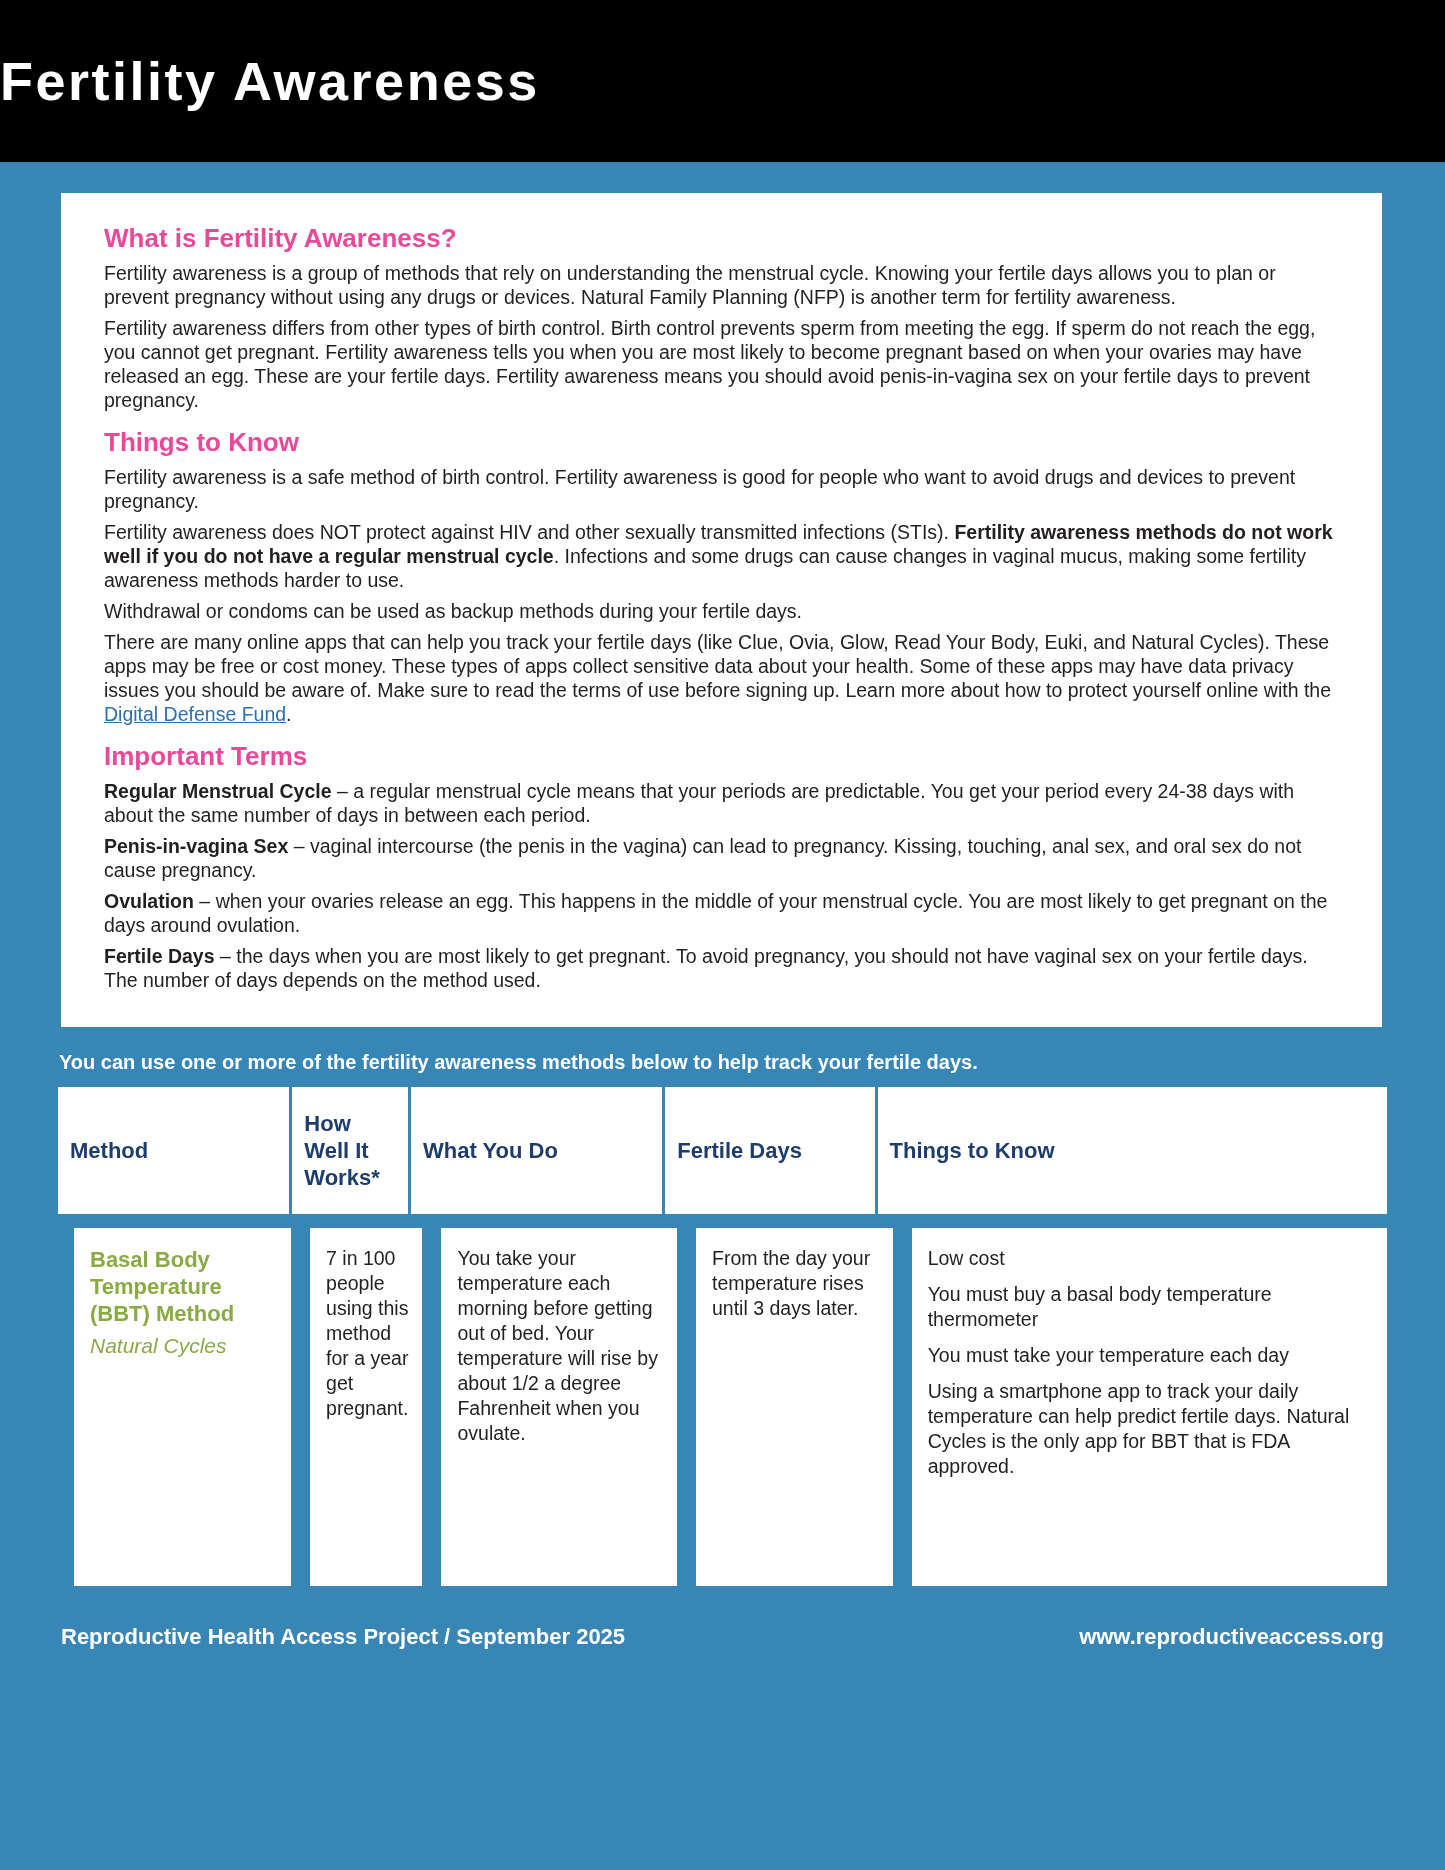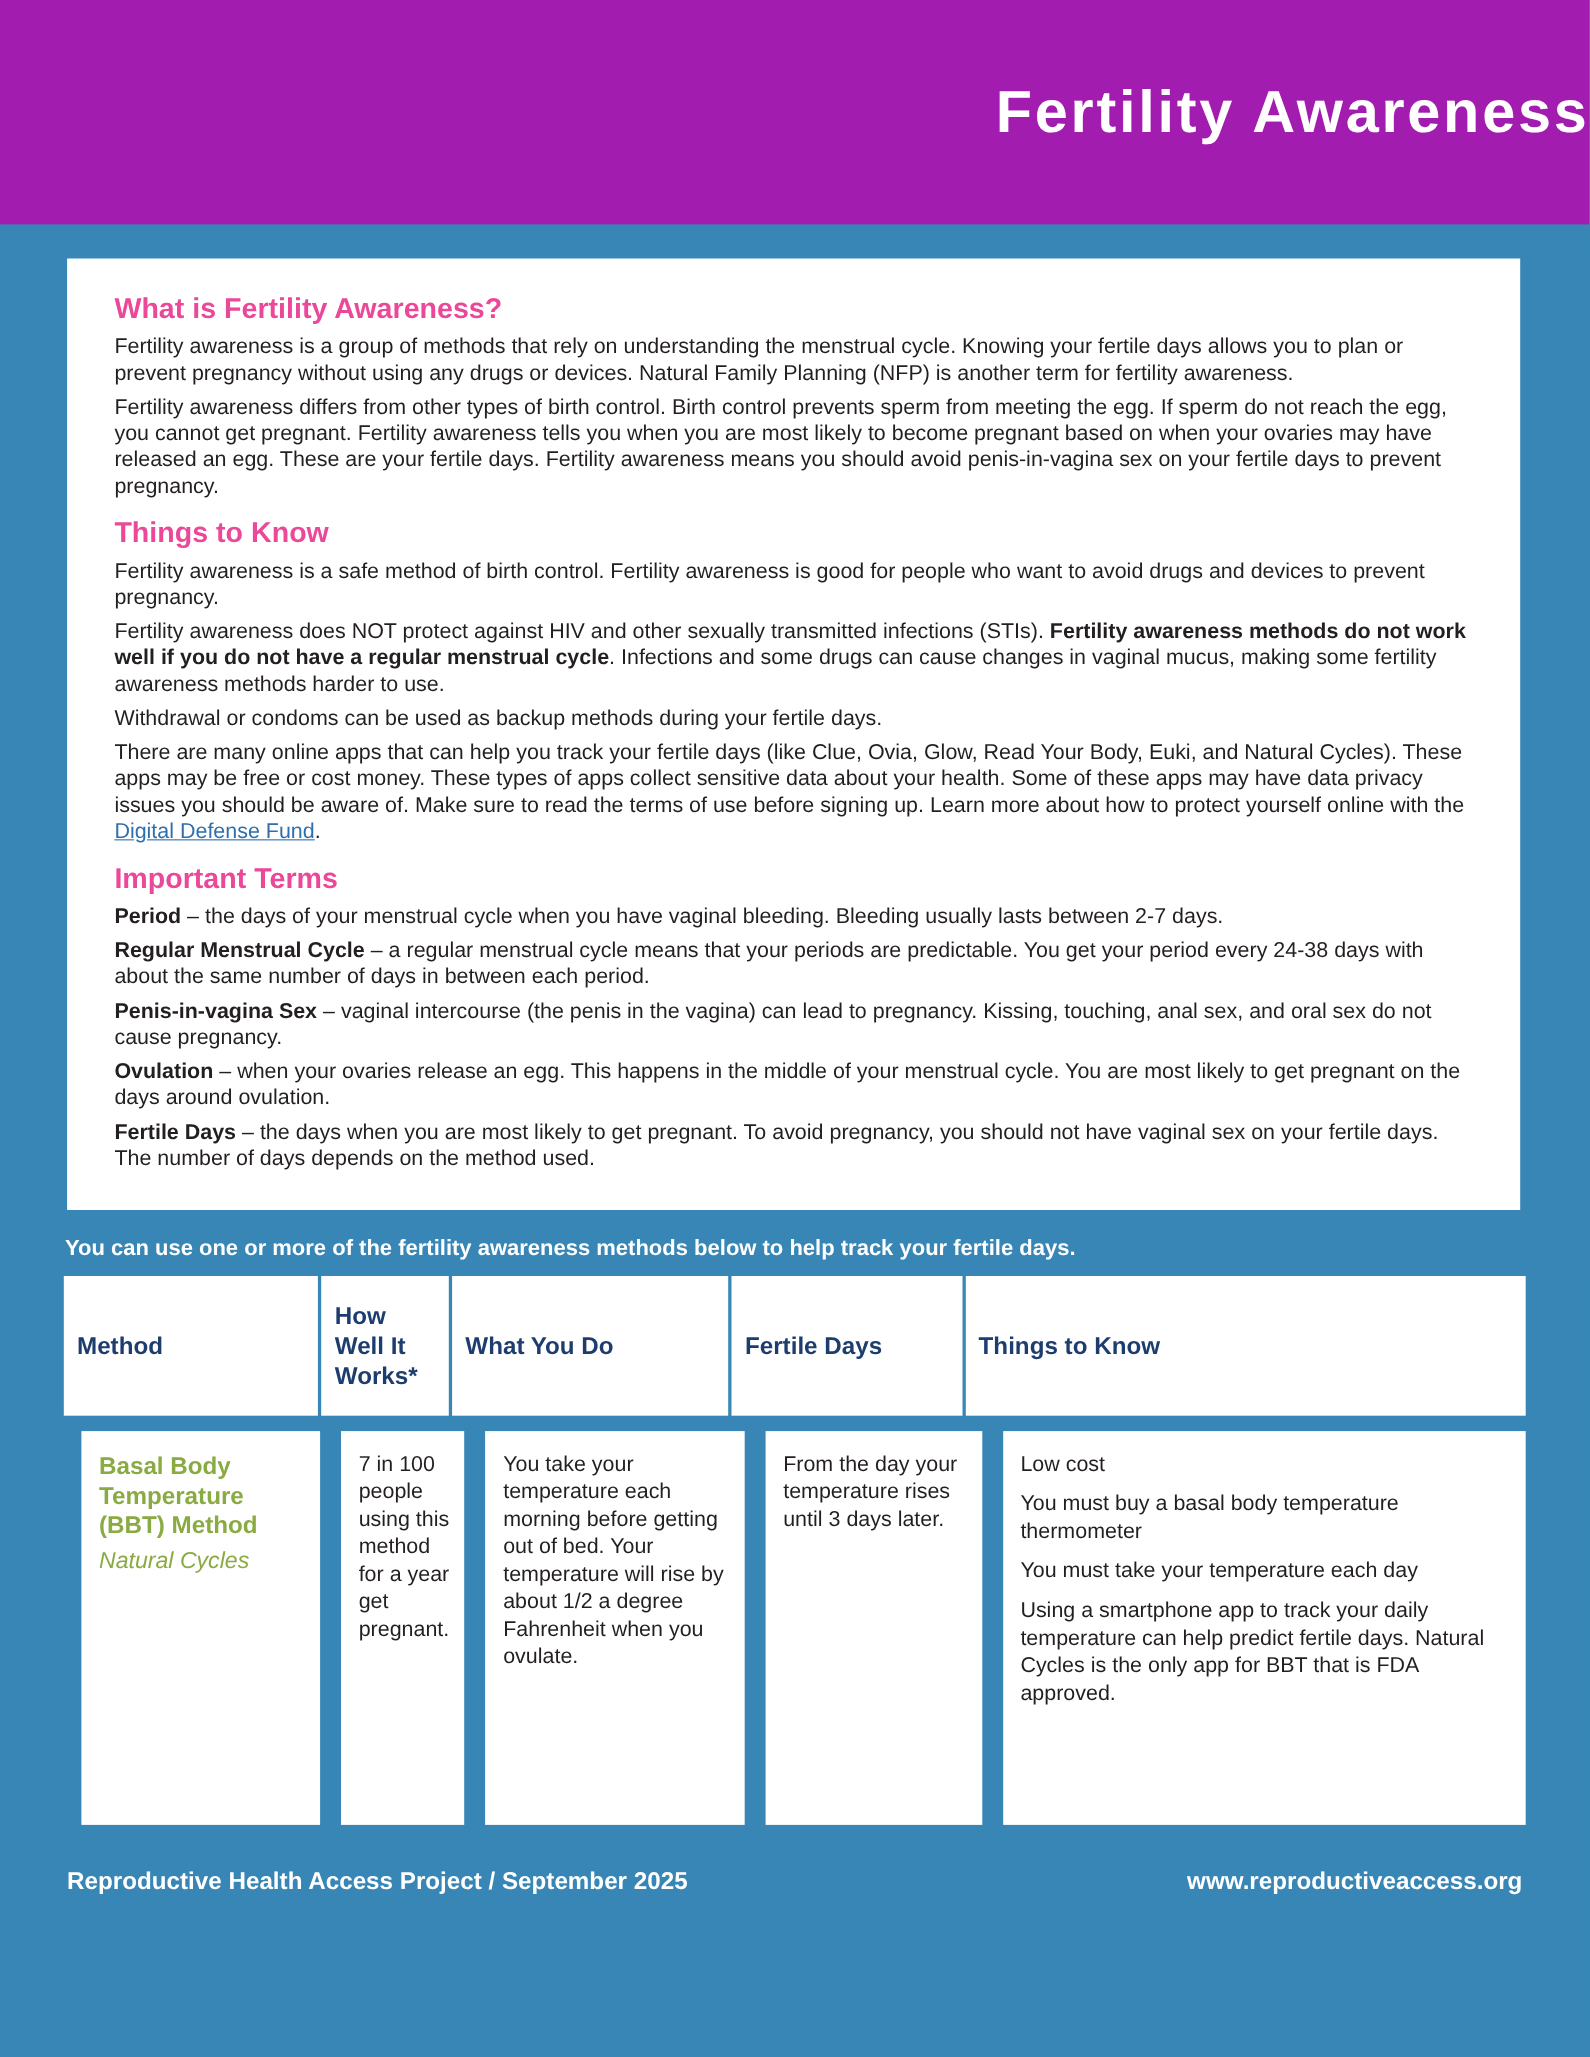--- a/index.html
+++ b/index.html
@@ -5,25 +5,25 @@
   html, body { margin: 0; padding: 0; }
   body {
     width: 1445px;
     height: 1870px;
     background: #3786b6;
     font-family: "Liberation Sans", "DejaVu Sans", sans-serif;
     overflow: hidden;
   }
   
   .banner {
-    height: 204px;
-    background: #a21caf;
+    height: 162px;
+    background: #000000;
     display: flex;
     align-items: center;
-    justify-content: flex-end;
+    justify-content: flex-start;
   }
   .banner-title {
     color: #ffffff;
     font-size: 54px;
     font-weight: bold;
     letter-spacing: 2.5px;
     margin: 0;
   }
   
   .card {
@@ -128,21 +128,20 @@
 
   <p class="body-p">Fertility awareness differs from other types of birth control. Birth control prevents sperm from meeting the egg. If sperm do not reach the egg, you cannot get pregnant. Fertility awareness tells you when you are most likely to become pregnant based on when your ovaries may have released an egg. These are your fertile days. Fertility awareness means you should avoid penis-in-vagina sex on your fertile days to prevent pregnancy.</p>
 
   <h2 class="section-heading">Things to Know</h2>
   <p class="body-p">Fertility awareness is a safe method of birth control. Fertility awareness is good for people who want to avoid drugs and devices to prevent pregnancy.</p>
   <p class="body-p"><span>Fertility awareness does NOT protect against HIV and other sexually transmitted infections (STIs). </span><strong>Fertility awareness methods do not work well if you do not have a regular menstrual cycle</strong><span>. Infections and some drugs can cause changes in vaginal mucus, making some fertility awareness methods harder to use.</span></p>
   <p class="body-p">Withdrawal or condoms can be used as backup methods during your fertile days.</p>
   <p class="body-p"><span>There are many online apps that can help you track your fertile days (like Clue, Ovia, Glow, Read Your Body, Euki, and Natural Cycles). These apps may be free or cost money. These types of apps collect sensitive data about your health. Some of these apps may have data privacy issues you should be aware of. Make sure to read the terms of use before signing up. Learn more about how to protect yourself online with the </span><a class="doc-link">Digital Defense Fund</a><span>.</span></p>
 
   <h2 class="section-heading">Important Terms</h2>
-  <p class="body-p term-p"><strong>Period</strong> <span>–</span> <span>the days of your menstrual cycle when you have vaginal bleeding. Bleeding usually lasts between 2-7 days.</span></p>
   <p class="body-p term-p"><strong>Regular Menstrual Cycle</strong> <span>–</span> <span>a regular menstrual cycle means that your periods are predictable. You get your period every 24-38 days with about the same number of days in between each period.</span></p>
   <p class="body-p term-p"><strong>Penis-in-vagina Sex</strong> <span>–</span> <span>vaginal intercourse (the penis in the vagina) can lead to pregnancy. Kissing, touching, anal sex, and oral sex do not cause pregnancy.</span></p>
   <p class="body-p term-p"><strong>Ovulation</strong> <span>–</span> <span>when your ovaries release an egg. This happens in the middle of your menstrual cycle. You are most likely to get pregnant on the days around ovulation.</span></p>
   <p class="body-p term-p"><strong>Fertile Days</strong> <span>–</span> <span>the days when you are most likely to get pregnant. To avoid pregnancy, you should not have vaginal sex on your fertile days. The number of days depends on the method used.</span></p>
 
 </article>
 
 <p class="table-intro">You can use one or more of the fertility awareness methods below to help track your fertile days.</p>
 
 <div class="methods-table">

